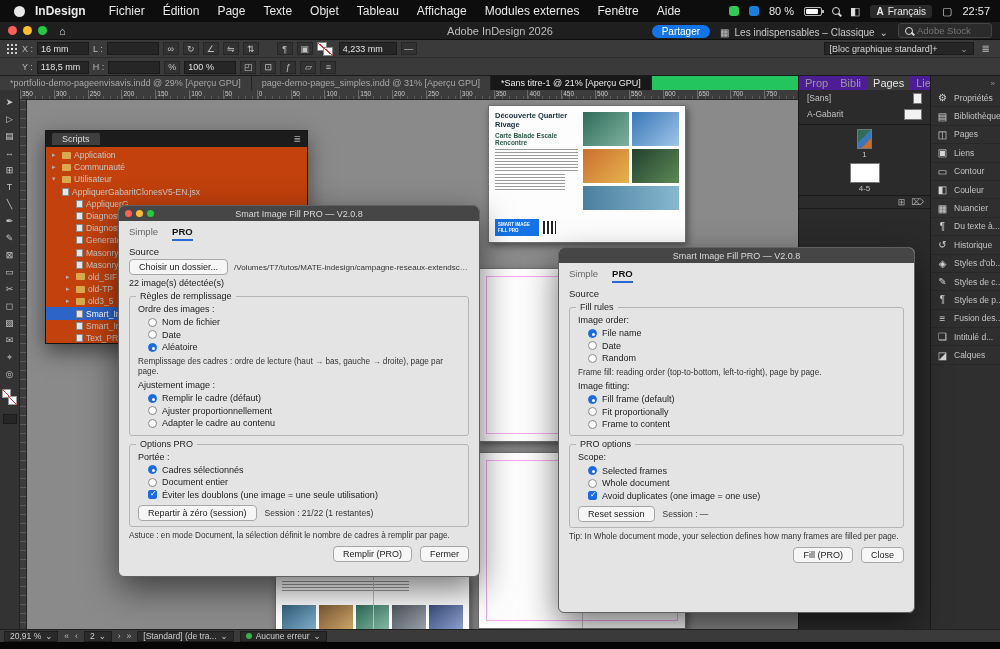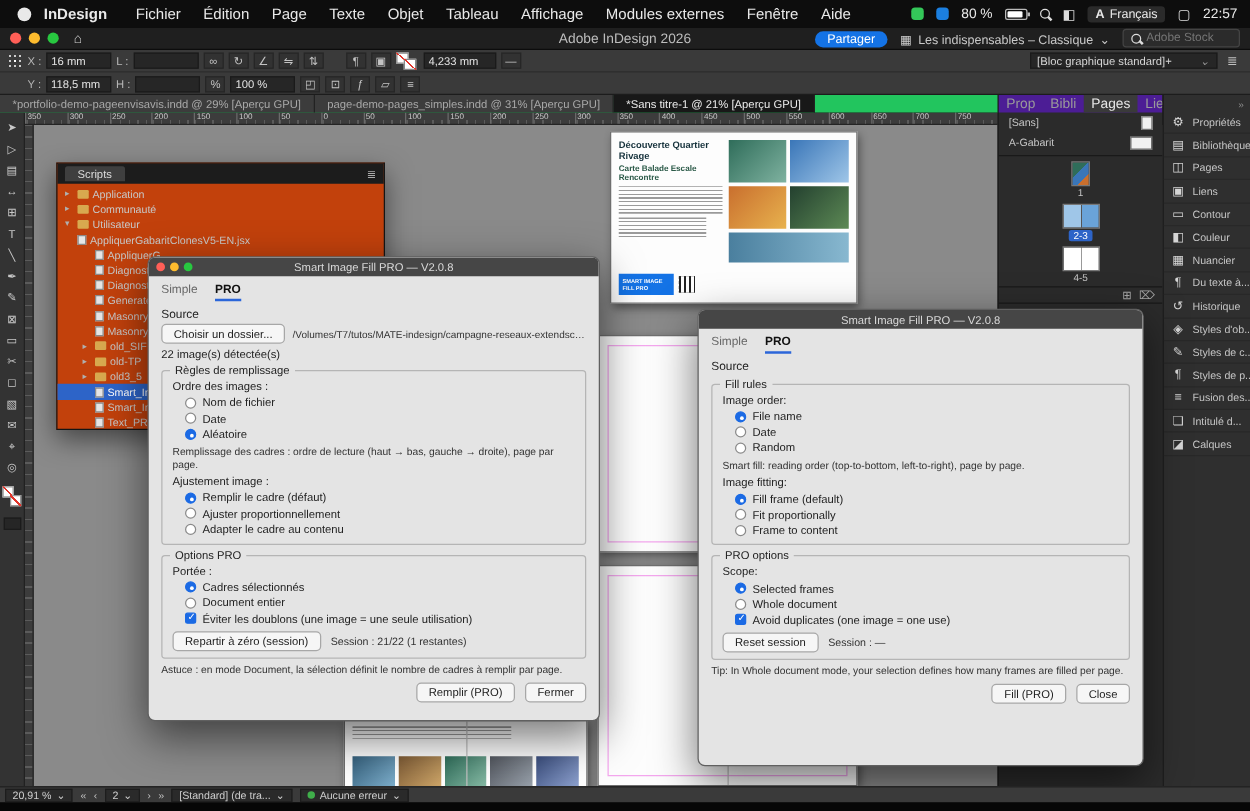--- a/index.html
+++ b/index.html
@@ -451,24 +451,20 @@
         <span class="master-thumb"></span>
       </div>
       </div>
     <div class="pp-divider"></div>
     <div>
 
     <div class="page-item single photo">
         <span class="pthumb"></span>
         <span class="plabel">1</span>
       </div>
-        <div class="page-item selected spread blue">
-        <span class="pthumb"></span>
-        <span class="plabel">2-3</span>
-      </div>
         <div class="page-item spread white">
         <span class="pthumb"></span>
         <span class="plabel">4-5</span>
       </div>
       </div>
     <div class="pp-footer">
       <span>⊞</span>
       <span>⌦</span>
     </div>
   </div>
@@ -746,21 +742,21 @@
         </div>
           <div class="opt-row">
           <span class="radio"></span>
           <span class="opt-label">Date</span>
         </div>
           <div class="opt-row">
           <span class="radio"></span>
           <span class="opt-label">Random</span>
         </div>
         </div>
-      <div class="note">Smart fill: reading order (top-to-bottom, left-to-right), page by page.</div>
+      <div class="note">Frame fill: reading order (top-to-bottom, left-to-right), page by page.</div>
       <div class="sub-label">Image fitting:</div>
       <div>
 
       <div class="opt-row checked">
           <span class="radio"></span>
           <span class="opt-label">Fill frame (default)</span>
         </div>
           <div class="opt-row">
           <span class="radio"></span>
           <span class="opt-label">Fit proportionally</span>

